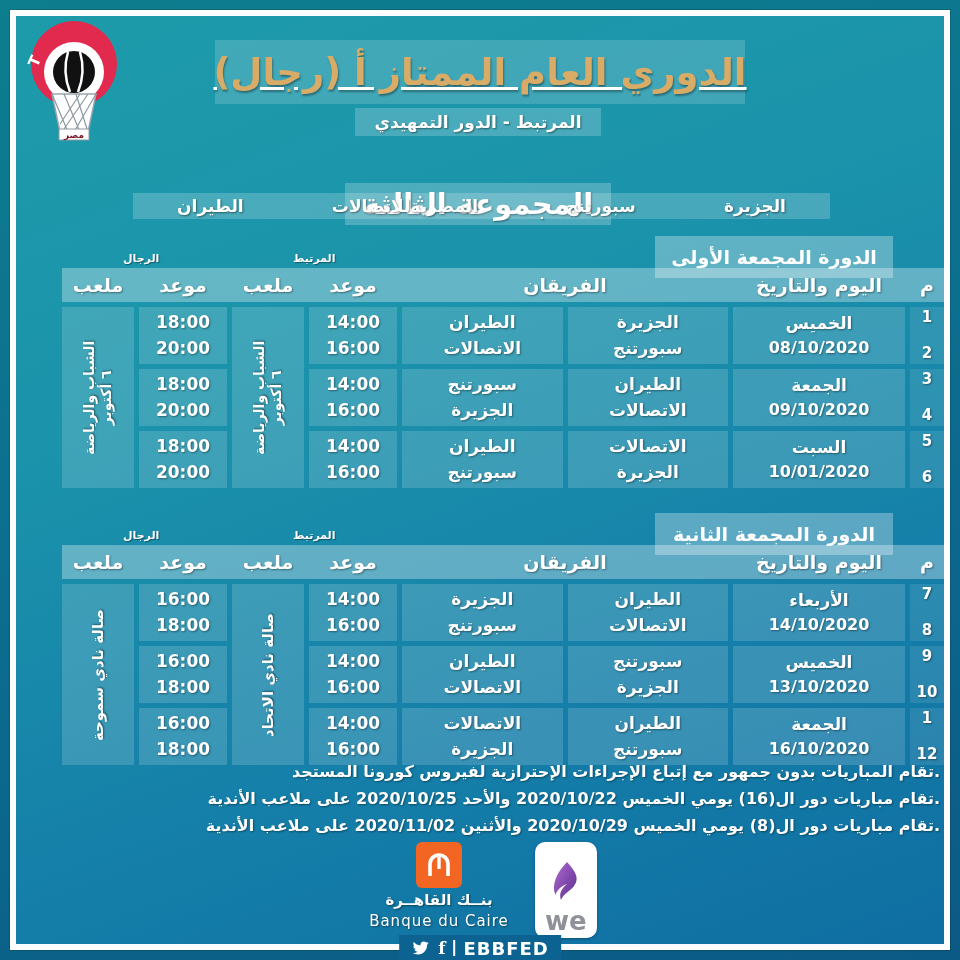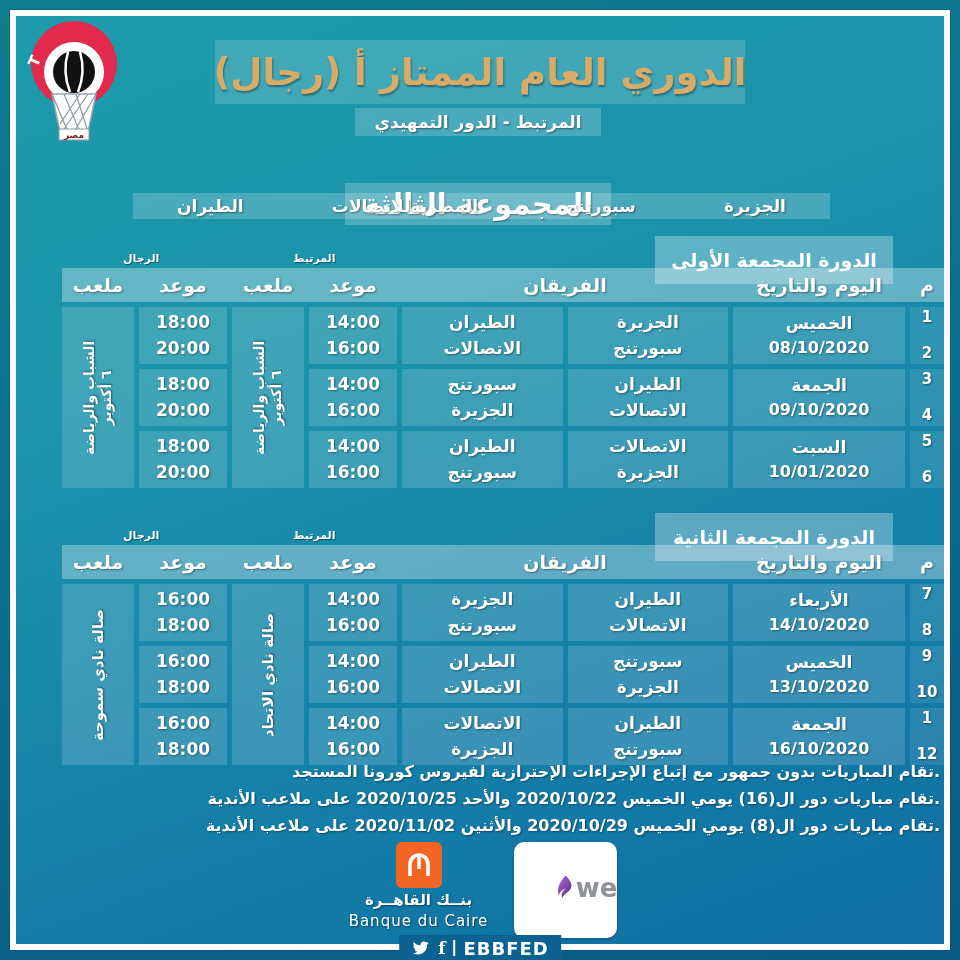--- a/index.html
+++ b/index.html
@@ -10,30 +10,30 @@
   }
   .frame{
     position:absolute;inset:10px;border:6px solid #ffffff;
     background:linear-gradient(160deg,#1d9baa 0%,#1b93ab 35%,#1580a9 68%,#0f6ea2 100%);
     box-shadow:0 0 0 1px rgba(0,0,0,.15);
   }
   .content{position:absolute;inset:0;color:#fff;}
   .band{position:absolute;background:rgba(255,255,255,.16);}
   .shadow{text-shadow:1px 1px 2px rgba(0,0,0,.45);}
   
-  .title-band{left:199px;top:24px;width:530px;height:64px;display:flex;align-items:center;justify-content:center;}
+  .title-band{left:199px;top:24px;width:530px;height:64px;display:flex;align-items:center;justify-content:center;text-decoration:underline;}
   .title{font-size:37px;font-weight:bold;color:#d8ac66;text-shadow:1px 2px 2px rgba(0,0,0,.35);white-space:nowrap;}
   .subtitle-band{left:339px;top:92px;width:246px;height:28px;background:rgba(255,255,255,.2);display:flex;align-items:center;justify-content:center;}
   .subtitle{font-size:17px;font-weight:bold;}
   .group-band{left:329px;top:125px;width:266px;height:42px;background:rgba(255,255,255,.22);display:flex;align-items:center;justify-content:center;margin-top:42px;}
   .group-title{font-size:29px;font-weight:bold;}
   .teams-band{left:117px;top:177px;width:697px;height:26px;background:rgba(255,255,255,.2);display:flex;flex-direction:row;align-items:center;justify-content:space-around;}
   .teams-band span{font-size:17px;font-weight:bold;}
   
-  .section-band{position:absolute;right:51px;width:238px;height:48px;background:rgba(255,255,255,.3);
+  .section-band{position:absolute;right:51px;width:238px;height:42px;background:rgba(255,255,255,.3);
     display:flex;align-items:center;justify-content:center;font-size:19px;font-weight:bold;}
   .sec1{top:220px;} .sec2{top:497px;}
   
   .tbl{position:absolute;left:46px;right:0;display:grid;direction:rtl;
     grid-template-columns:34px 172px 1fr 1fr 88px 72px 88px 72px;
     grid-template-rows:34px 57px 57px 57px;gap:5px;}
   .t1{top:252px;} .t2{top:529px;}
   .tbl::before{content:"";position:absolute;left:0;right:0;top:0;height:34px;background:rgba(255,255,255,.32);}
   .th{position:relative;grid-row:1;display:flex;align-items:center;justify-content:center;
     font-size:19px;font-weight:bold;text-shadow:1px 1px 2px rgba(0,0,0,.4);}
@@ -49,21 +49,21 @@
   .c5{grid-column:5;} .c6{grid-column:6;} .c7{grid-column:7;} .c8{grid-column:8;}
   .r2{grid-row:2;} .r3{grid-row:3;} .r4{grid-row:4;}
   
   .notes{position:absolute;top:742px;right:4px;text-align:right;font-size:16px;font-weight:bold;line-height:27px;text-shadow:1px 1px 2px rgba(0,0,0,.4);}
   
   .sponsors{position:absolute;left:0;right:0;top:826px;display:flex;direction:ltr;align-items:flex-start;justify-content:center;gap:26px;}
   .bank{display:flex;flex-direction:column;align-items:center;gap:3px;margin-left:6px;}
   .bank-icon{width:46px;height:46px;border-radius:6px;background:#f26522;display:flex;align-items:center;justify-content:center;}
   .bank-ar{font-size:15px;font-weight:bold;}
   .bank-en{font-size:15px;letter-spacing:1px;}
-  .we-card{width:62px;height:92px;background:#fff;border-radius:10px;display:flex;align-items:center;justify-content:flex-end;padding-bottom:4px;box-shadow:0 1px 3px rgba(0,0,0,.3);padding-left:41px;}
+  .we-card{width:62px;height:92px;background:#fff;border-radius:10px;display:flex;flex-direction:column;align-items:center;justify-content:flex-end;padding-bottom:4px;box-shadow:0 1px 3px rgba(0,0,0,.3);}
   .we-flame{margin-bottom:-6px;}
   .we-text{color:#8f9399;font-size:26px;font-weight:bold;line-height:1;direction:ltr;}
   
   .social{position:absolute;left:50%;transform:translateX(-50%);bottom:-17px;height:26px;
     background:#0c6391;display:flex;direction:ltr;align-items:center;gap:8px;padding:0 12px;z-index:3;}
   .social .handle{font-size:18px;font-weight:bold;letter-spacing:1px;}
   .social .sep{width:2px;height:16px;background:#fff;}
   .fb{font-size:17px;font-weight:bold;font-family:"DejaVu Serif","Liberation Serif",serif;}
   .logo{position:absolute;left:6px;top:2px;}
 </style>

